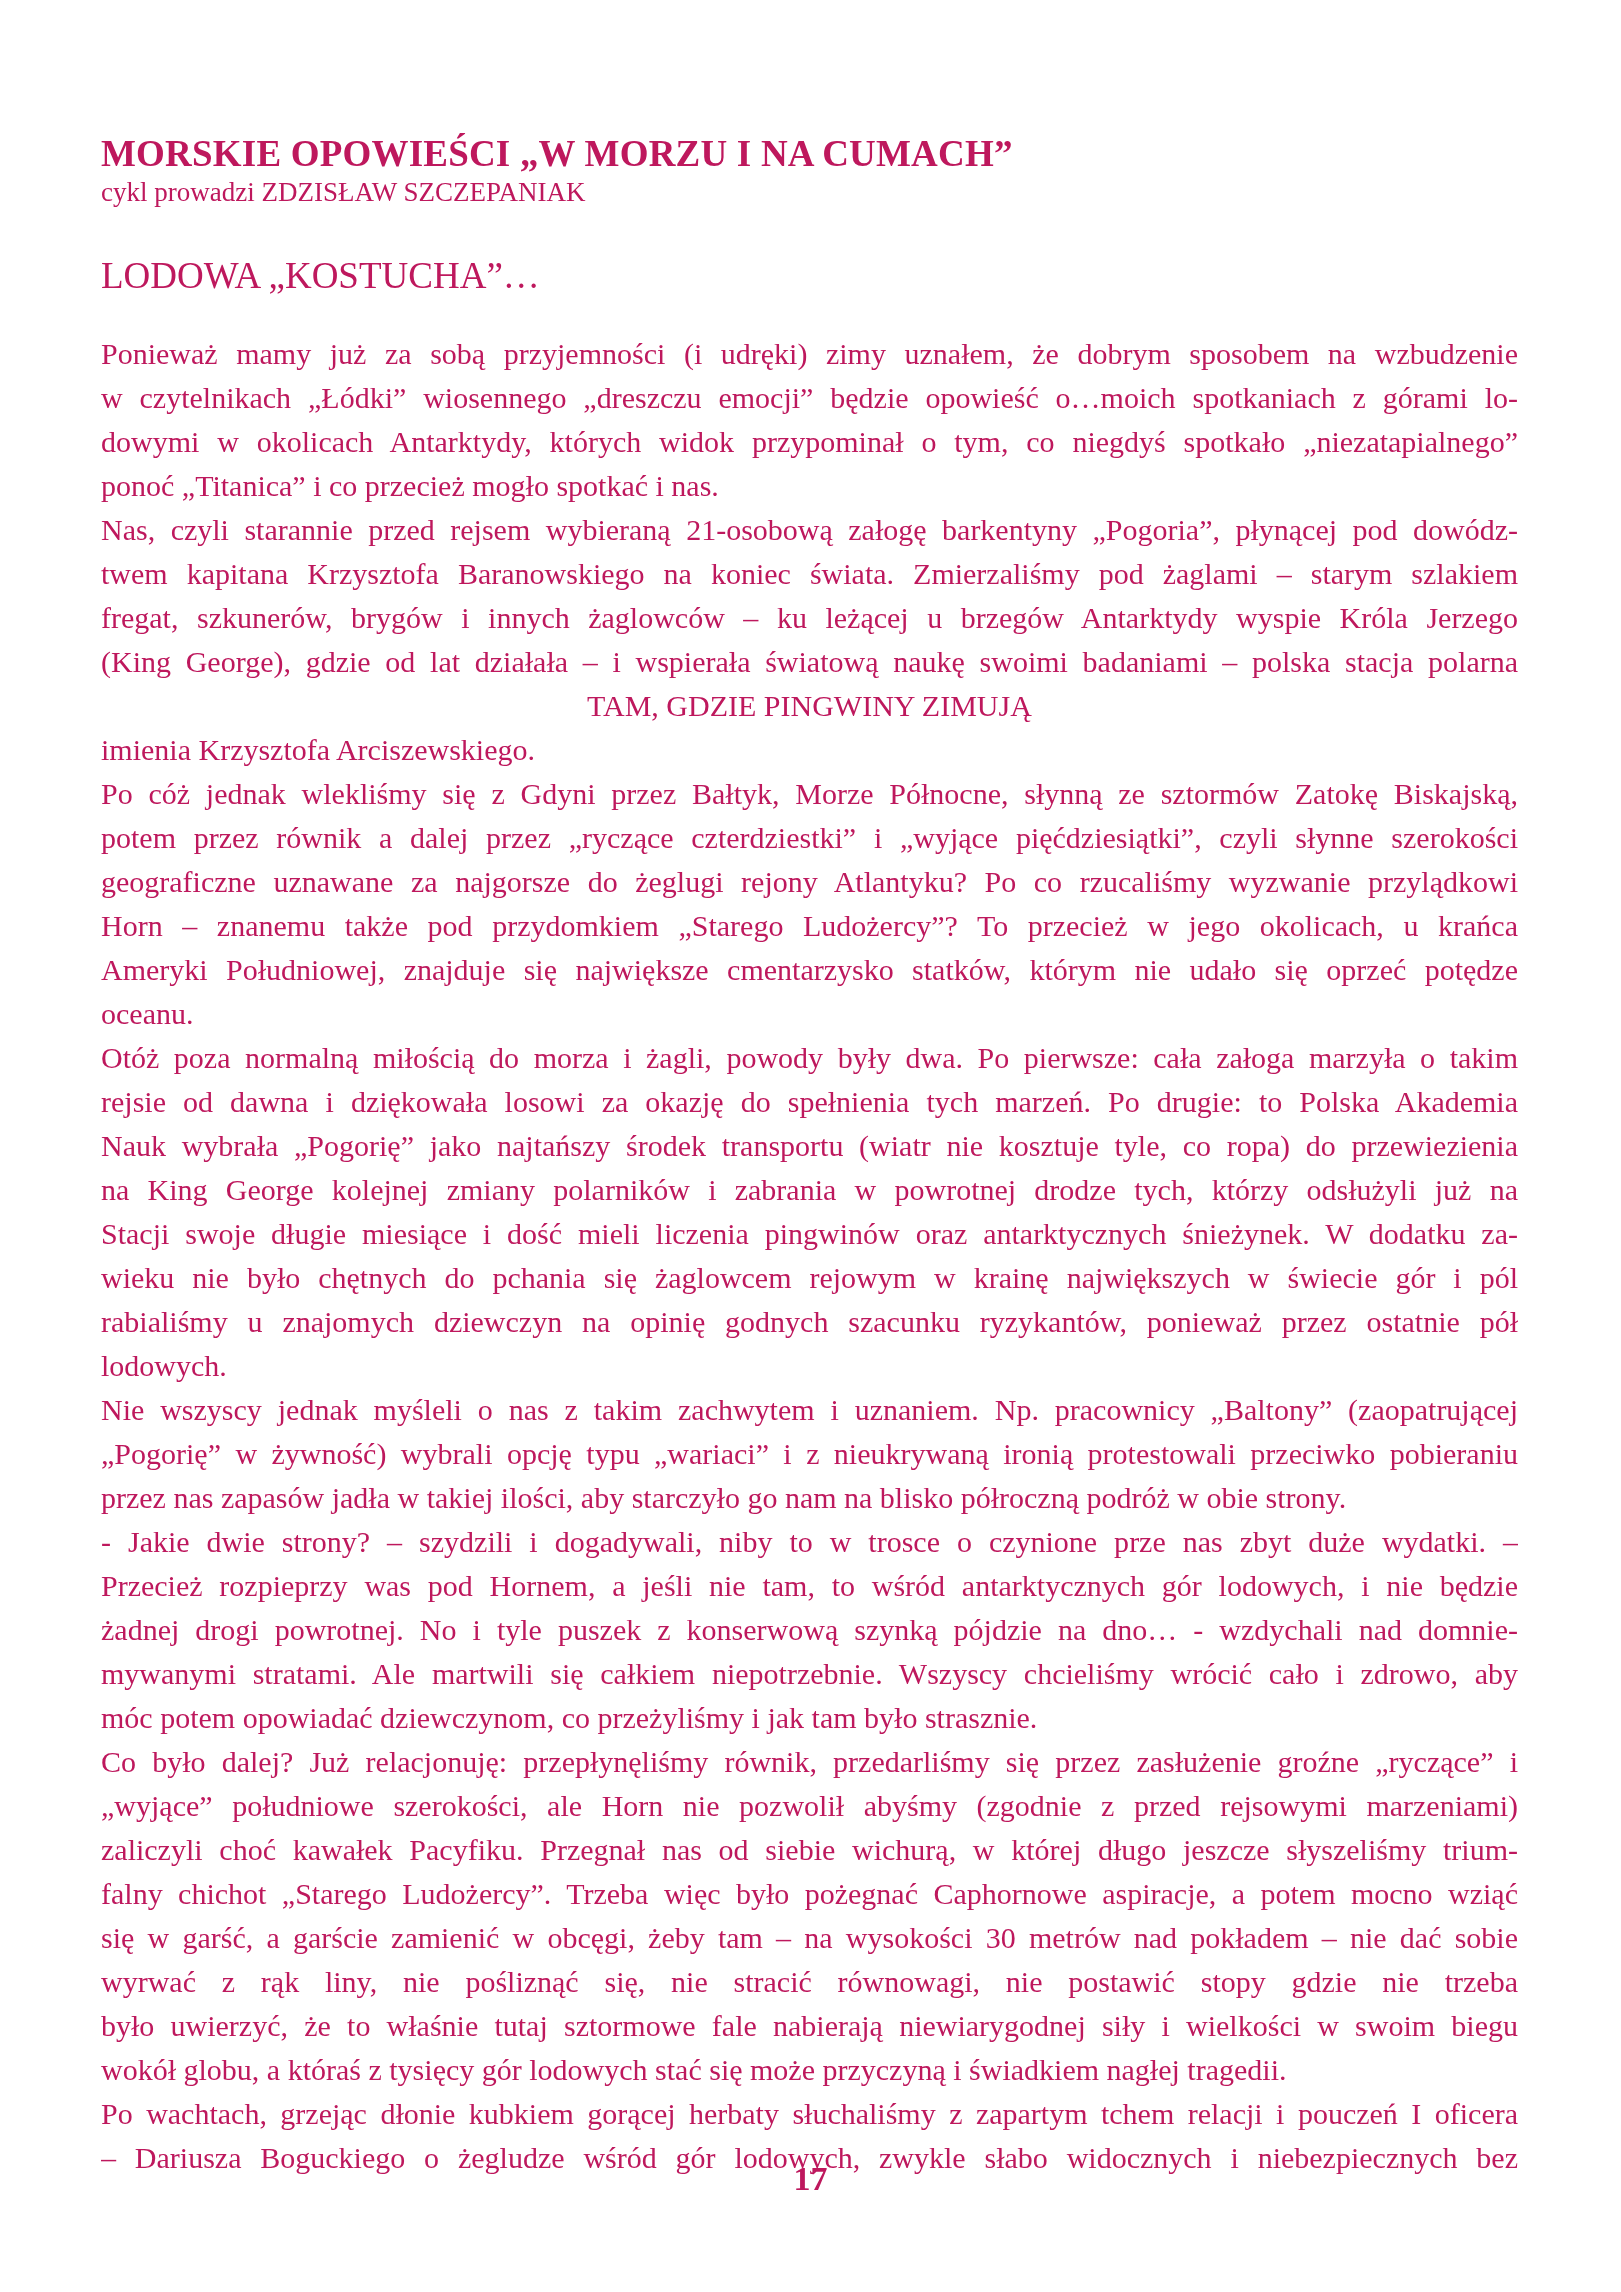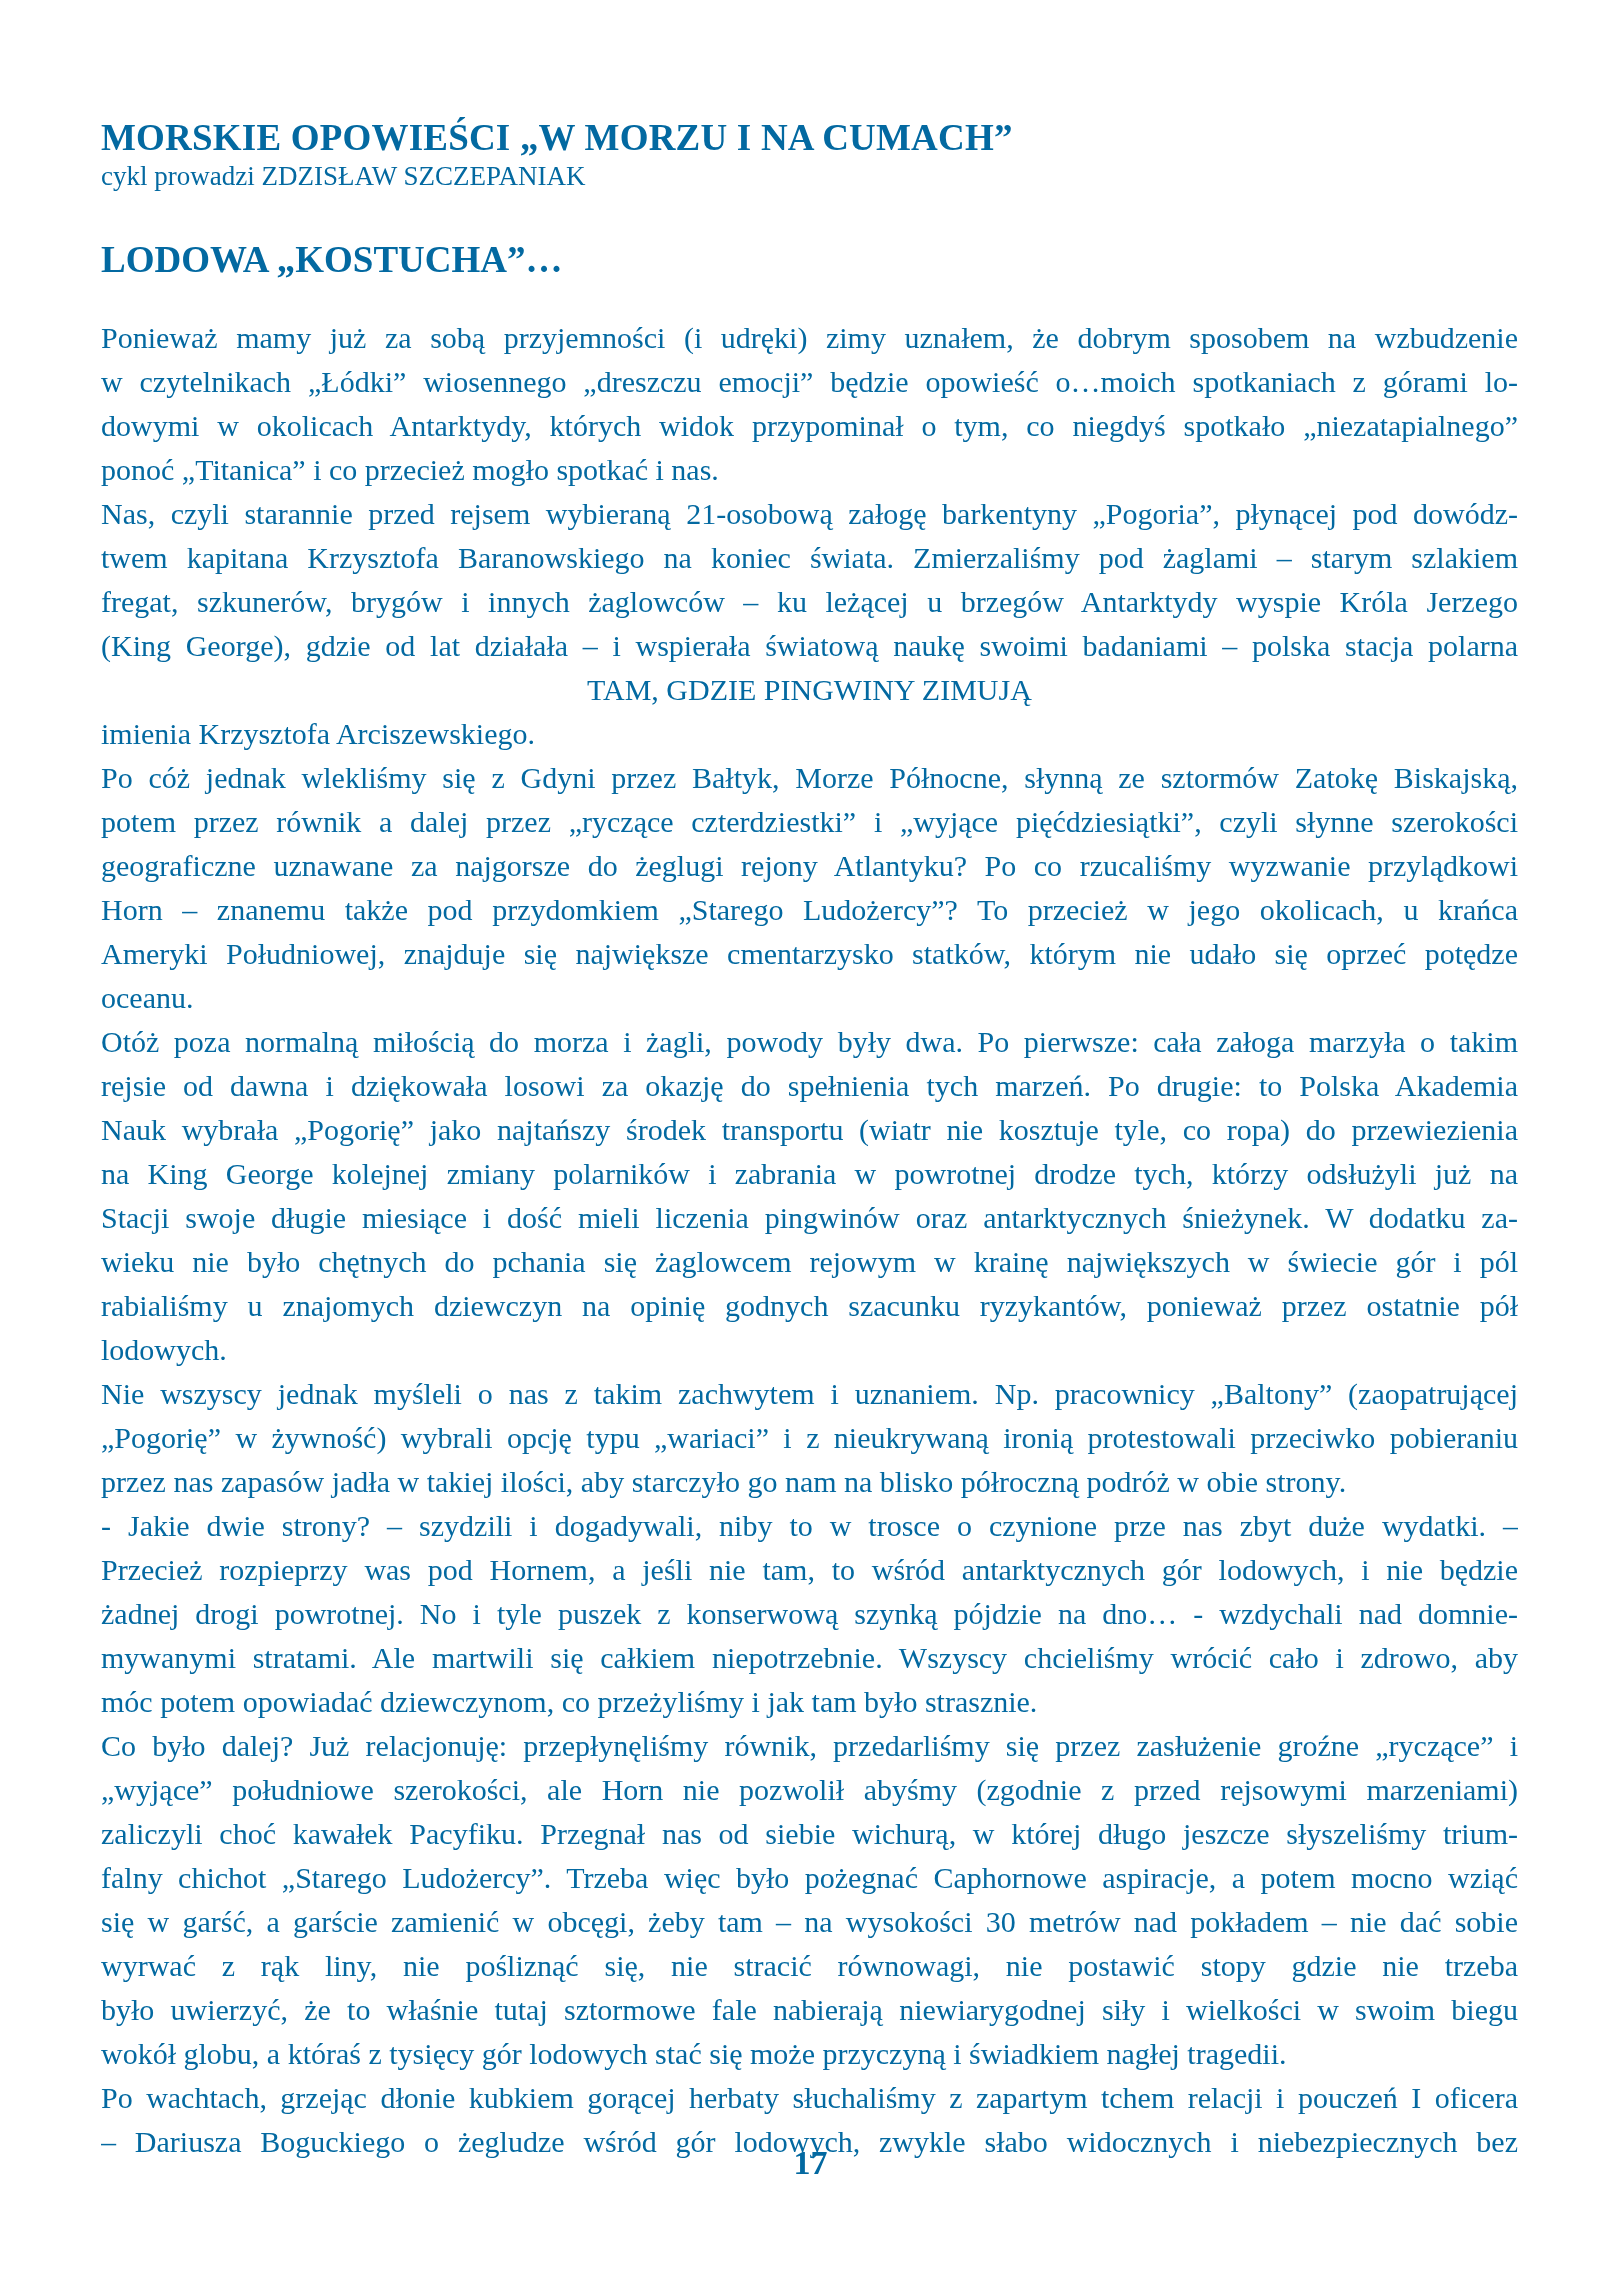--- a/index.html
+++ b/index.html
@@ -1,21 +1,21 @@
 <!DOCTYPE html>
 <html><head>
 <meta charset="utf-8">
 <style>
   html, body { margin: 0; padding: 0; background: #ffffff; }
   body { width: 1621px; height: 2293px; position: relative; overflow: hidden; }
-  .page { position: absolute; left: 0; top: 0; width: 1621px; height: 2203px; background: #ffffff; color: #0369a1;
+  .page { position: absolute; left: 0; top: 16px; width: 1621px; height: 2203px; background: #ffffff; color: #be185d;
     font-family: "Liberation Serif", "DejaVu Serif", serif; }
   .title { position: absolute; left: 101px; top: 116px; font-size: 37px; font-weight: bold; letter-spacing: 0.2px; white-space: nowrap; line-height: 43px; }
   .subtitle { position: absolute; left: 101px; top: 159px; font-size: 27px; white-space: nowrap; line-height: 35px; }
-  .heading { position: absolute; left: 101px; top: 238px; font-size: 37px; font-weight: bold; white-space: nowrap; line-height: 43px; }
+  .heading { position: absolute; left: 101px; top: 238px; font-size: 37px; font-weight: normal; white-space: nowrap; line-height: 43px; }
   .body { position: absolute; left: 101px; top: 316px; width: 1417px; font-size: 30px; }
   .line { display: block; height: 44px; line-height: 44px; white-space: nowrap; overflow: visible; text-align: left; }
   .line.j { text-align: justify; text-align-last: justify; white-space: normal; overflow: hidden; }
   .line.c { text-align: center; }
   .pagenum { position: absolute; left: 0; width: 1621px; top: 2133px; text-align: center; font-size: 34px; font-weight: bold; line-height: 59px; }
 </style>
 </head>
 <body>
 
 <div class="page">

